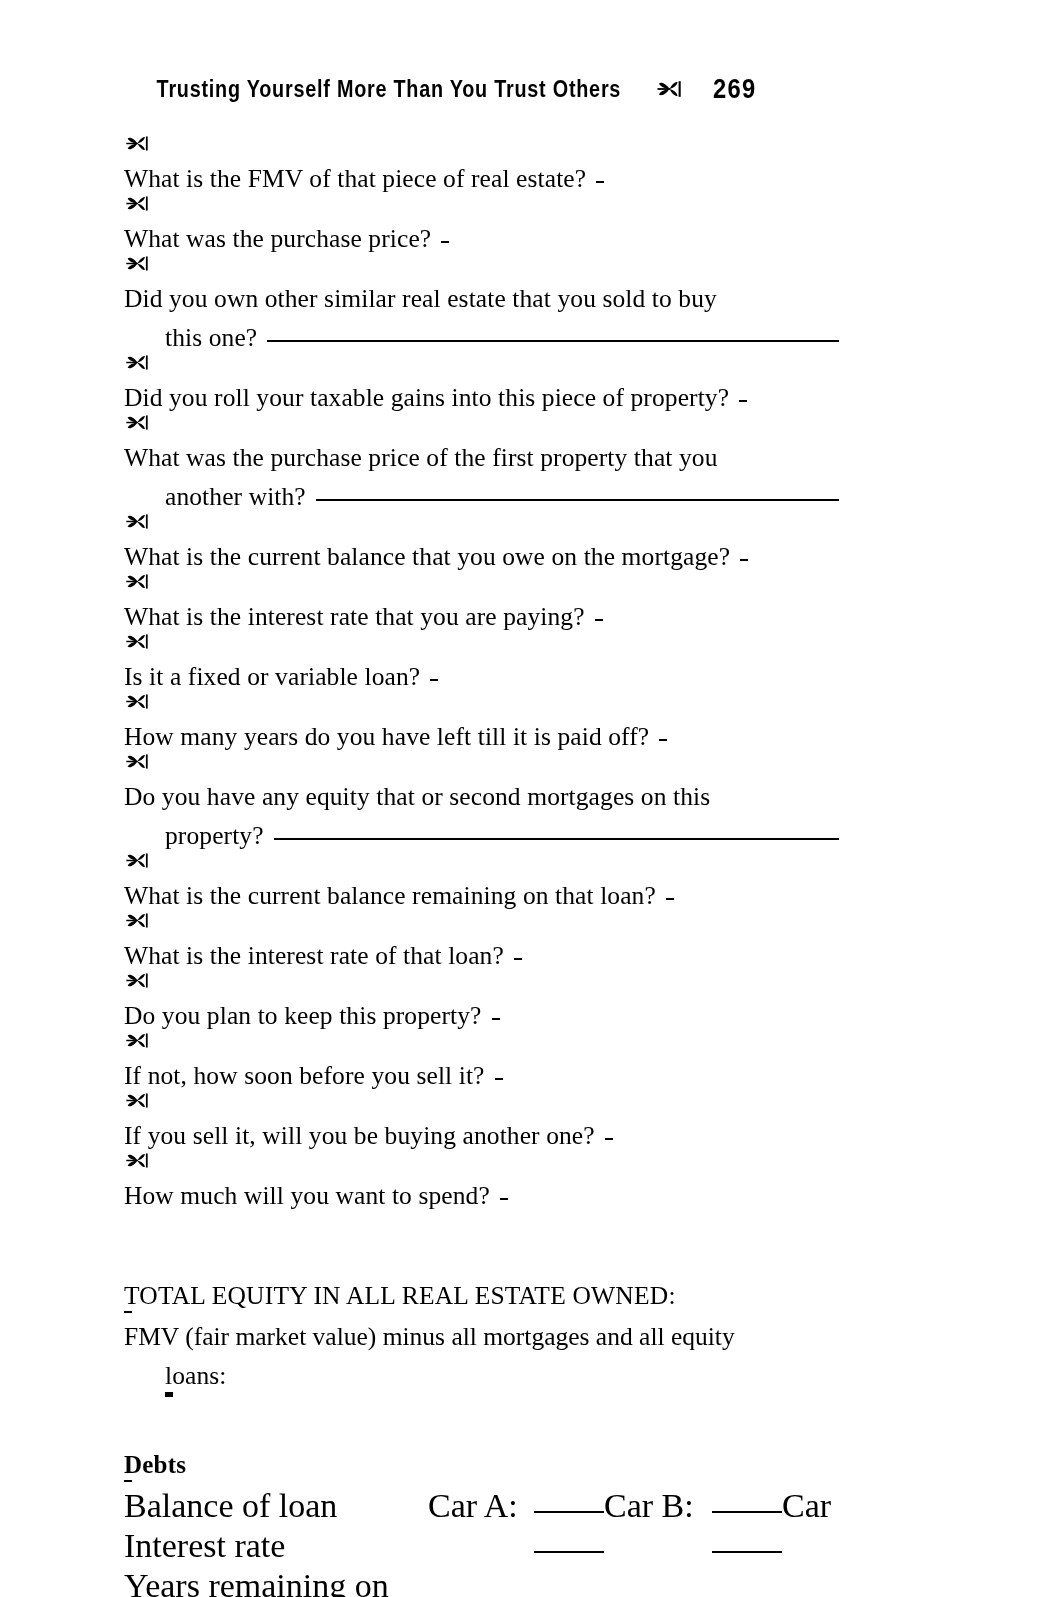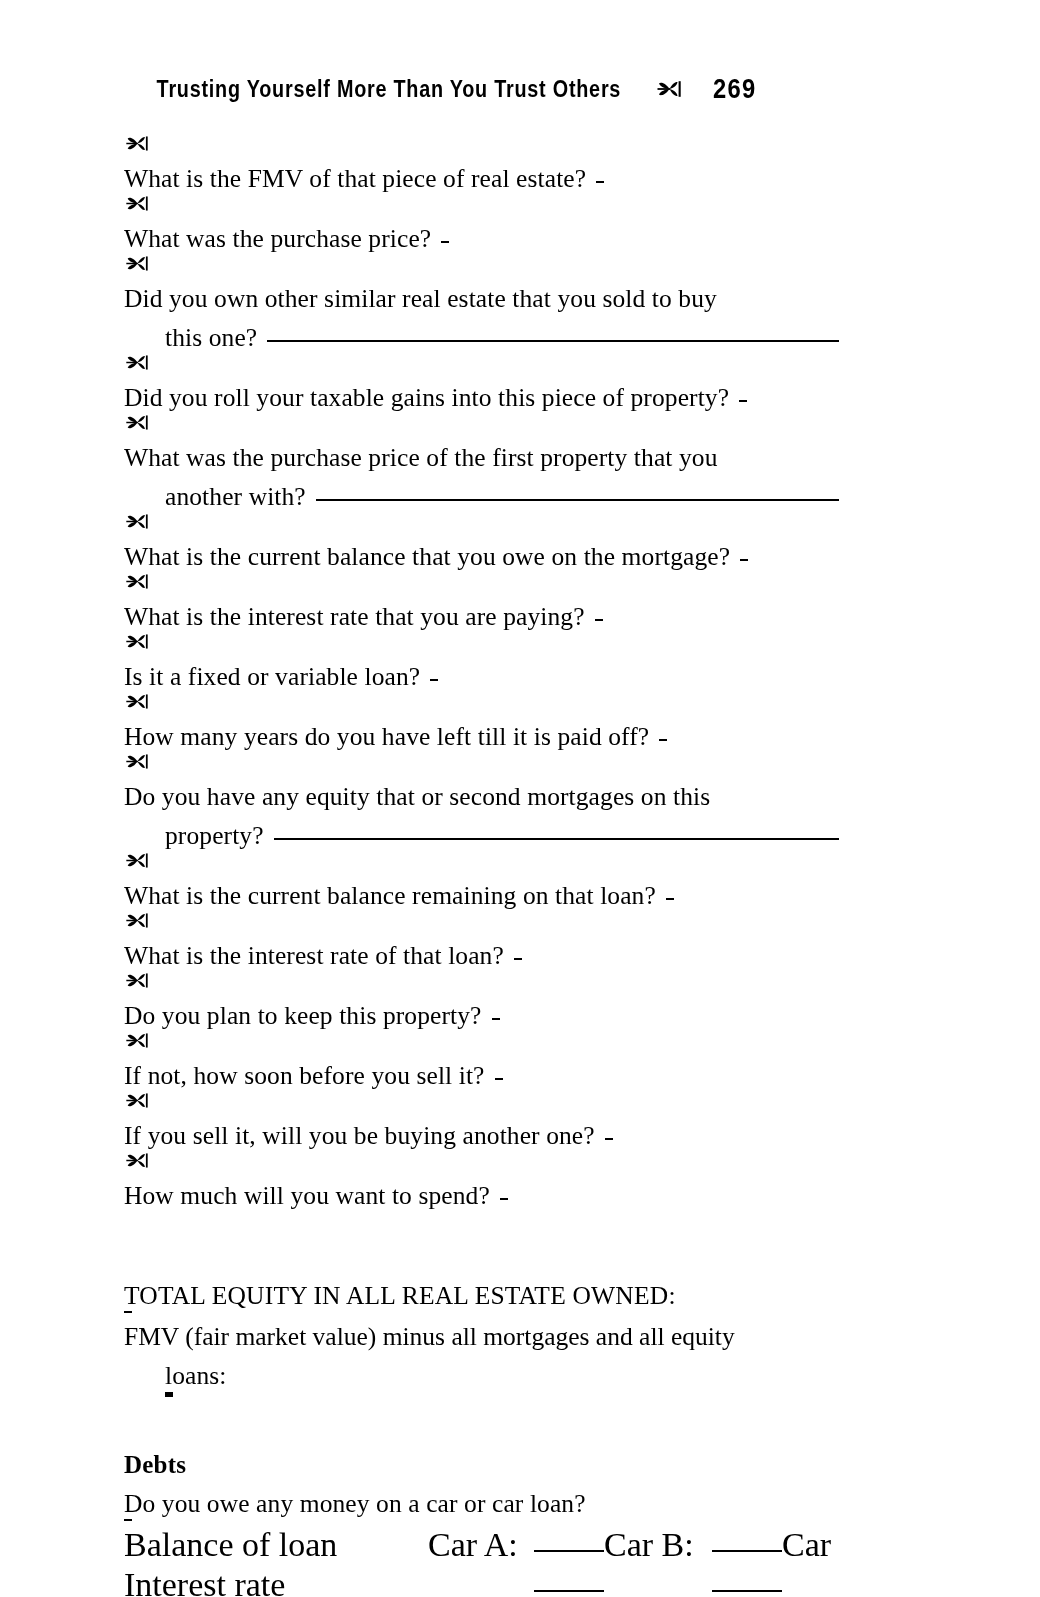--- a/index.html
+++ b/index.html
@@ -483,21 +483,20 @@
         <span class="qtext">loans:</span>
         <span class="rule thick"></span>
       </div>
     </div>
 
     <div class="gap-md"></div>
 
     <div>
       <div class="sec-head">Debts</div>
       <div class="plain-line">
-        <span class="qtext">Do you owe any money on a car or car loan?</span>
         <span class="rule"></span>
       </div>
       <div id="car-rows-container">
           <div class="car-row">
             <span class="car-label">Balance of loan</span>
             <span class="car-cell a">
               <span class="car-tag">Car A:</span>
               <span class="blank"></span>
             </span>
             <span class="car-cell b">

